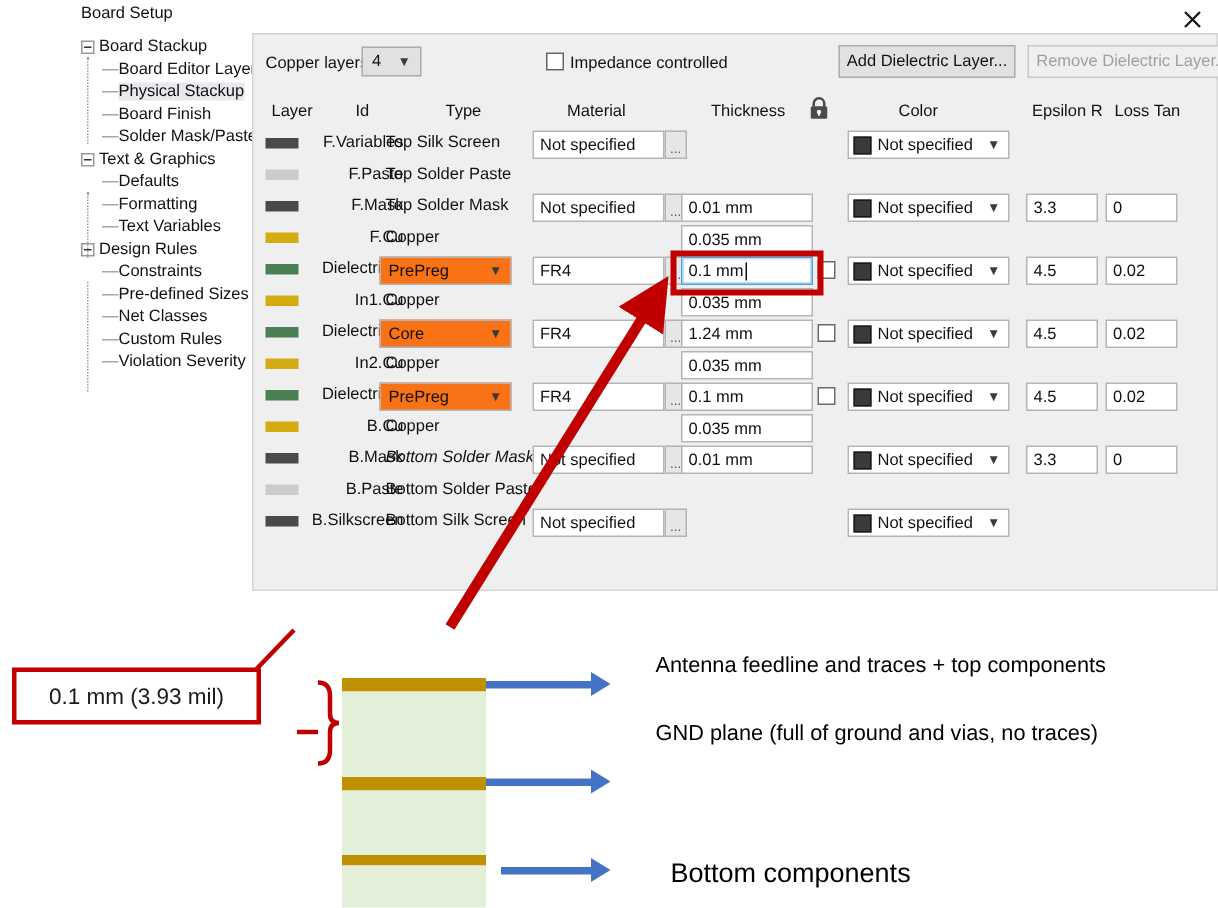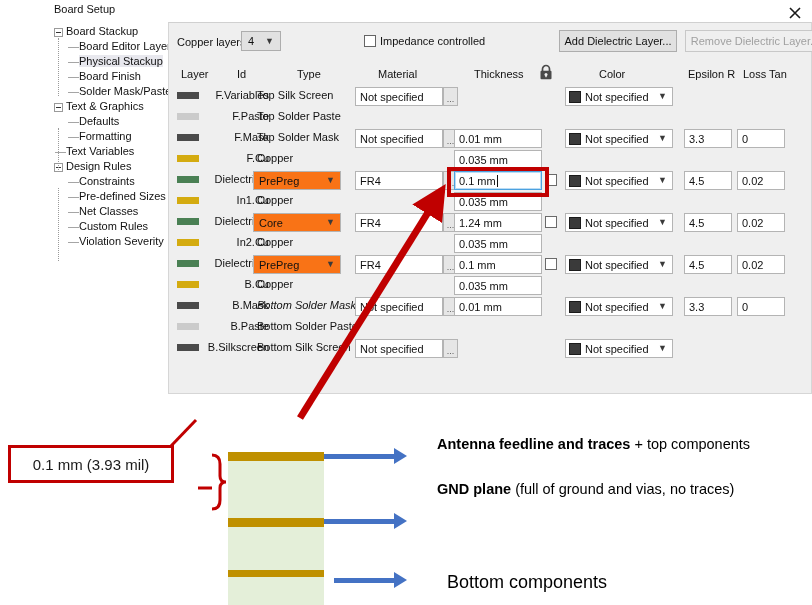--- a/index.html
+++ b/index.html
@@ -106,40 +106,40 @@
   .die-layer { position:absolute; left:0; width:96px; background:#e4efd9; }
   .cu-layer  { position:absolute; left:0; width:96px; background:#bf9000; }
 
   .arrow-line { position:absolute; height:5px; background:#4472c4; }
   .arrow-head {
     position:absolute; width:0; height:0;
     border-top:8px solid transparent; border-bottom:8px solid transparent;
     border-left:13px solid #4472c4;
   }
   .diagram-label { position:absolute; font-size:14.5px; color:#000; white-space:nowrap; }
-  .diagram-label b { font-weight:bold; }
+  .diagram-label b { font-weight:normal; }
   .diagram-label.plain { font-size:18px; }
 
   svg.overlay { position:absolute; left:0; top:0; width:812px; height:605px; pointer-events:none; }
 </style>
 </head>
 <body>
 
 <div id="tree-panel">
   <div class="tree-title">Board Setup</div>
   <div id="tree-nodes">
       <div class="tree-node" style="left: 54px; top: 24px;"><span class="tw"></span><span class="lbl">Board Stackup</span></div>
       <div class="tree-node" style="left: 68px; top: 39px;"><span class="dash">—</span><span class="lbl">Board Editor Layers</span></div>
       <div class="tree-node sel" style="left: 68px; top: 54px;"><span class="dash">—</span><span class="lbl">Physical Stackup</span></div>
       <div class="tree-node" style="left: 68px; top: 69px;"><span class="dash">—</span><span class="lbl">Board Finish</span></div>
       <div class="tree-node" style="left: 68px; top: 84px;"><span class="dash">—</span><span class="lbl">Solder Mask/Paste</span></div>
       <div class="tree-node" style="left: 54px; top: 99px;"><span class="tw"></span><span class="lbl">Text &amp; Graphics</span></div>
       <div class="tree-node" style="left: 68px; top: 114px;"><span class="dash">—</span><span class="lbl">Defaults</span></div>
       <div class="tree-node" style="left: 68px; top: 129px;"><span class="dash">—</span><span class="lbl">Formatting</span></div>
-      <div class="tree-node" style="left: 55px; top: 144px;"><span class="dash">—</span><span class="lbl">Text Variables</span></div>
+      <div class="tree-node" style="left: 68px; top: 144px;"><span class="dash">—</span><span class="lbl">Text Variables</span></div>
       <div class="tree-node" style="left: 54px; top: 159px;"><span class="tw"></span><span class="lbl">Design Rules</span></div>
       <div class="tree-node" style="left: 68px; top: 174px;"><span class="dash">—</span><span class="lbl">Constraints</span></div>
       <div class="tree-node" style="left: 68px; top: 189px;"><span class="dash">—</span><span class="lbl">Pre-defined Sizes</span></div>
       <div class="tree-node" style="left: 68px; top: 204px;"><span class="dash">—</span><span class="lbl">Net Classes</span></div>
       <div class="tree-node" style="left: 68px; top: 219px;"><span class="dash">—</span><span class="lbl">Custom Rules</span></div>
       <div class="tree-node" style="left: 68px; top: 234px;"><span class="dash">—</span><span class="lbl">Violation Severity</span></div>
       <div class="tree-vline" style="left: 58px; top: 38px; height: 58px;"></div>
       <div class="tree-vline" style="left: 58px; top: 128px; height: 44px;"></div>
       <div class="tree-vline" style="left: 58px; top: 188px; height: 73px;"></div>
     </div>

